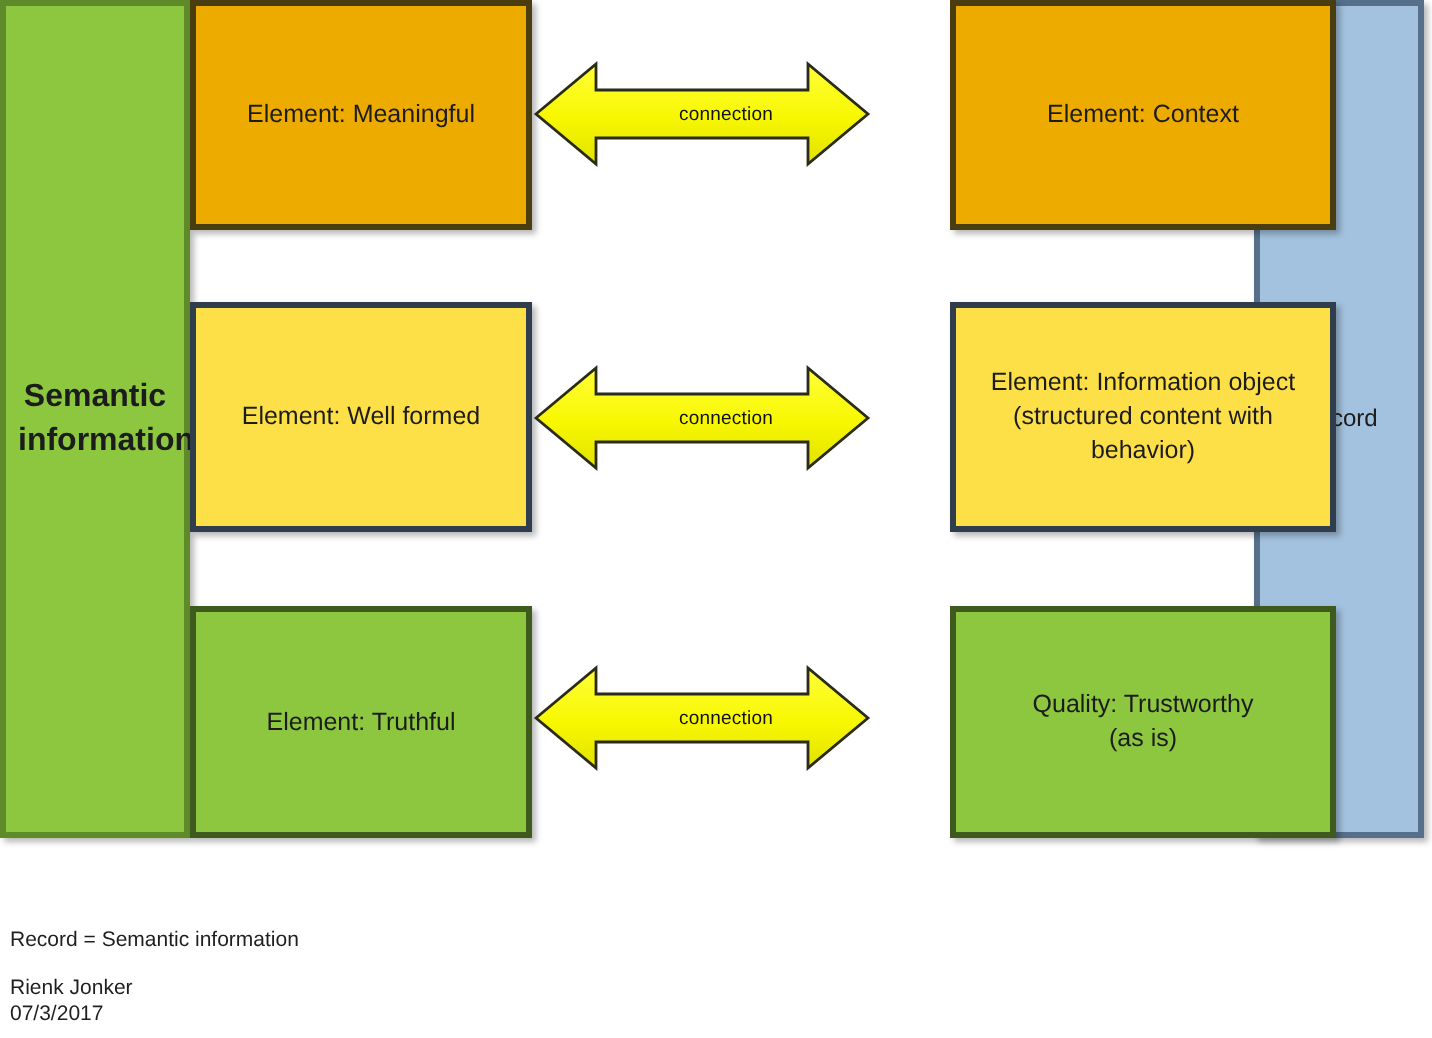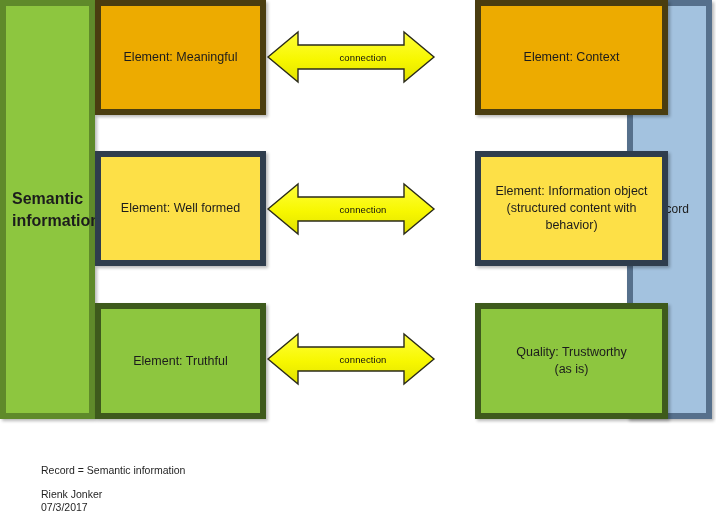--- a/index.html
+++ b/index.html
@@ -19,21 +19,21 @@
   #canvas {
     position: absolute;
     left: 0; top: 0;
     width: 716px;
     height: 519px;
   }
 
   .box {
     position: absolute;
     box-sizing: border-box;
-    border: 6px solid #737373;
+    border: 3px solid #737373;
     display: flex;
     align-items: center;
     justify-content: center;
     text-align: center;
     font-size: 12.5px;
     line-height: 1.35;
     color: #1c1c1c;
     box-shadow: 2px 2px 3px rgba(0,0,0,0.28);
     padding: 2px 6px;
   }
@@ -121,21 +121,20 @@
 
   
   #caption {
     position: absolute;
     left: 5px;
     top: 464px;
     width: 420px;
     font-size: 10.5px;
     line-height: 1.18;
     color: #1f1f1f;
-    margin-left: 36px;
   }
   #caption .cap-line { display: block; }
   #caption .cap-gap { display: block; height: 12px; }
 </style>
 </head>
 <body>
 
 <div id="canvas">
 
   <div class="box" id="col-semantic">

